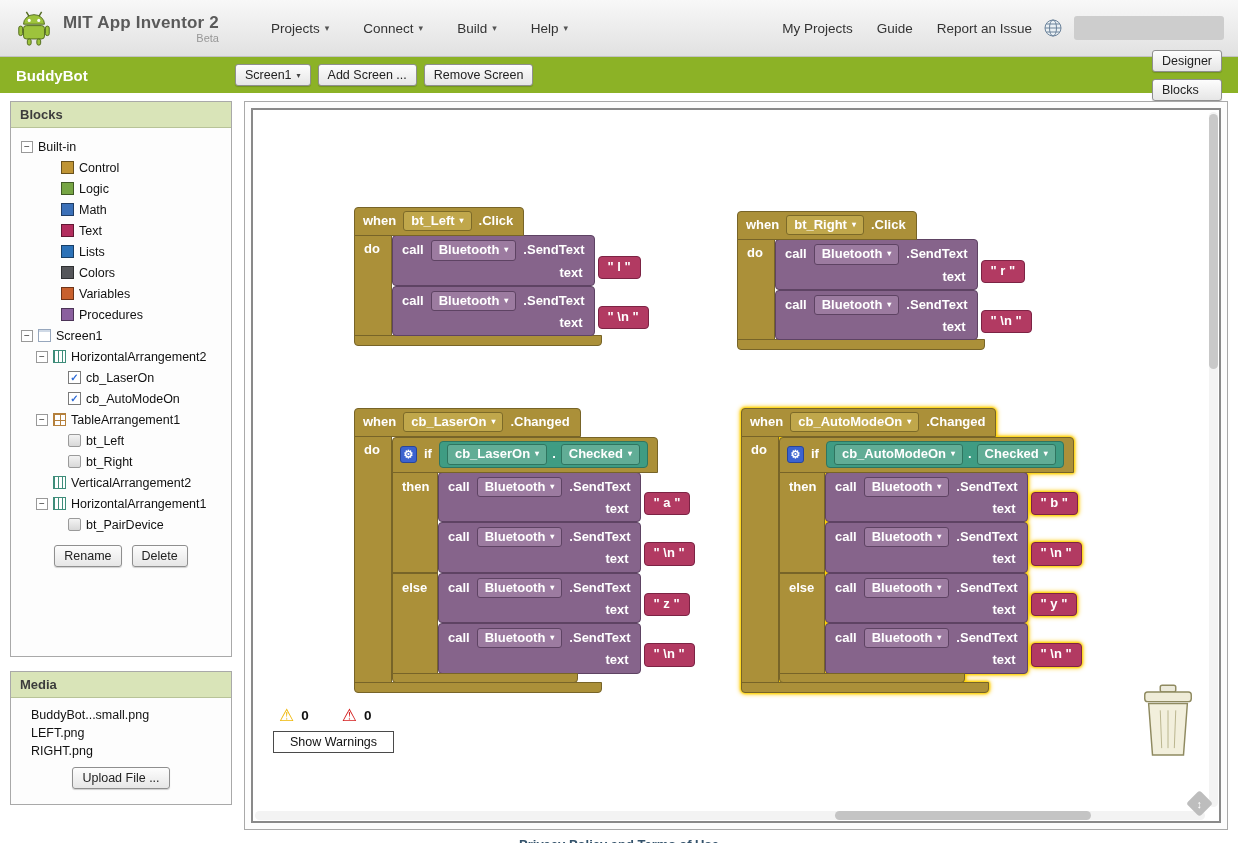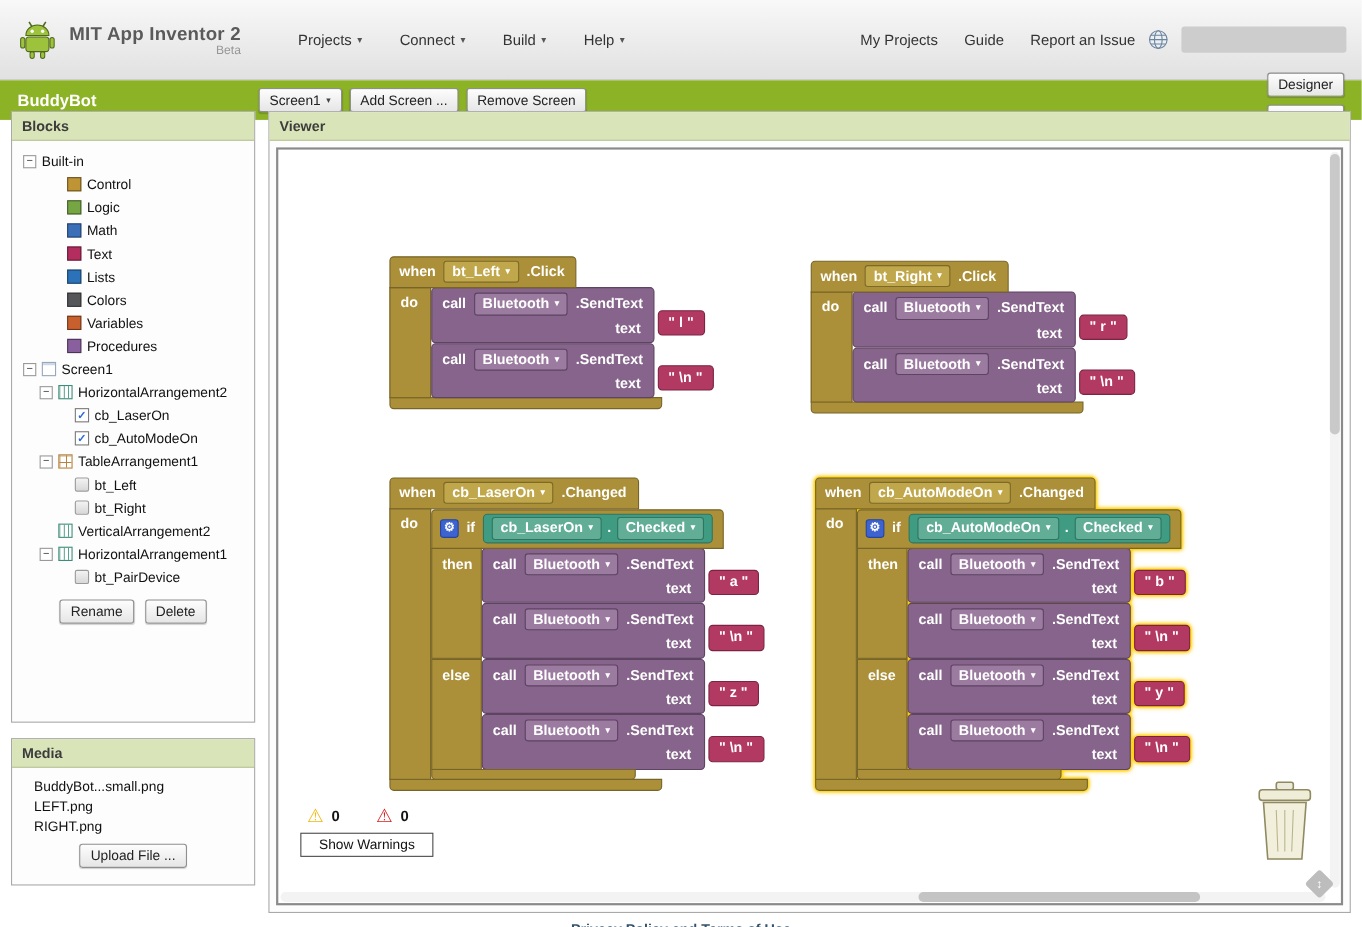--- a/index.html
+++ b/index.html
@@ -1,20 +1,20 @@
 <!DOCTYPE html>
 <html><head>
 <meta charset="utf-8">
 <style>
   *{margin:0;padding:0;box-sizing:border-box;}
   html,body{width:1238px;height:843px;overflow:hidden;}
   body{font-family:"Liberation Sans",sans-serif;background:#fff;position:relative;cursor:default;}
 
   
-  .topbar{height:73px;background:linear-gradient(#f8f8f8,#e1e1e1);border-bottom:1px solid #c2c2c2;
+  .topbar{height:57px;background:linear-gradient(#f8f8f8,#e1e1e1);border-bottom:1px solid #c2c2c2;
           display:flex;align-items:center;padding:13px 14px;}
   .logo{display:flex;align-items:center;gap:9px;}
   .logo-text{display:flex;flex-direction:column;}
   .logo-title{font-size:17px;font-weight:bold;color:#5a5a5a;letter-spacing:.2px;}
   .logo-beta{font-size:11px;color:#979797;text-align:right;margin-top:-1px;}
   .menu{display:flex;gap:34px;margin-left:52px;font-size:13.5px;color:#333;}
   .menu-item{display:inline-flex;align-items:center;gap:5px;cursor:pointer;}
   .caret{font-size:9px;color:#555;}
   .top-right{margin-left:auto;display:flex;align-items:center;gap:12px;font-size:13.5px;color:#333;}
   .top-link{cursor:pointer;}
@@ -298,21 +298,20 @@
           <div class="media-item">LEFT.png</div>
           <div class="media-item">RIGHT.png</div>
         </div>
       <div class="media-actions">
         <button class="gbtn">Upload File ...</button>
       </div>
     </section>
   </div>
 
   <section class="panel viewer-panel">
-    <div class="panel-head">Viewer</div>
     <div class="canvas-wrap">
       <div class="canvas">
 
         <div class="warnrow">
           <span class="warn-ic">⚠</span>
           <span>0</span>
           <span class="err-ic">⚠</span>
           <span>0</span>
         </div>
         <button class="show-warnings">Show Warnings</button>

